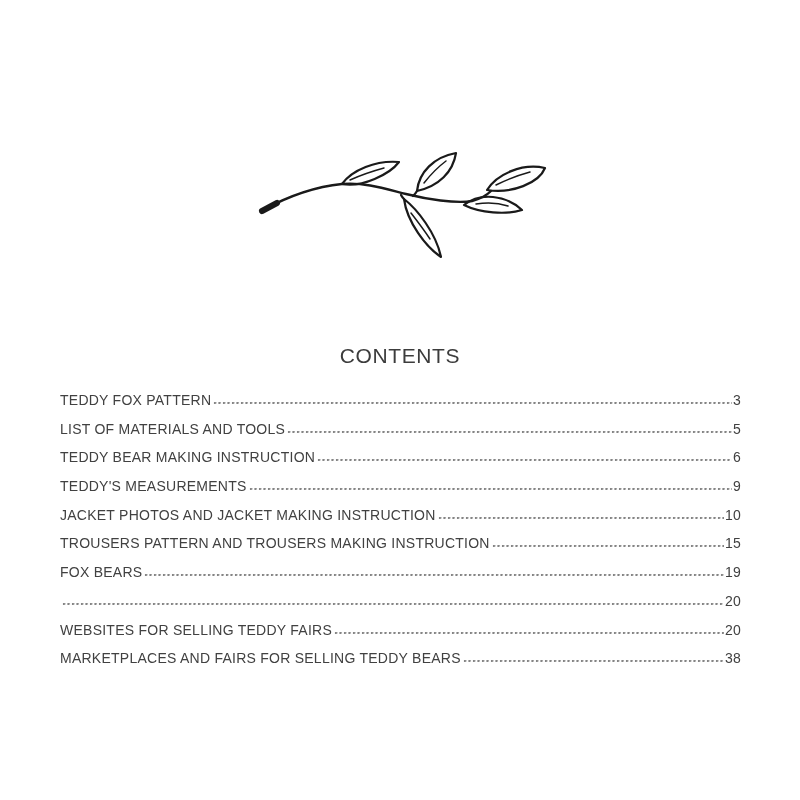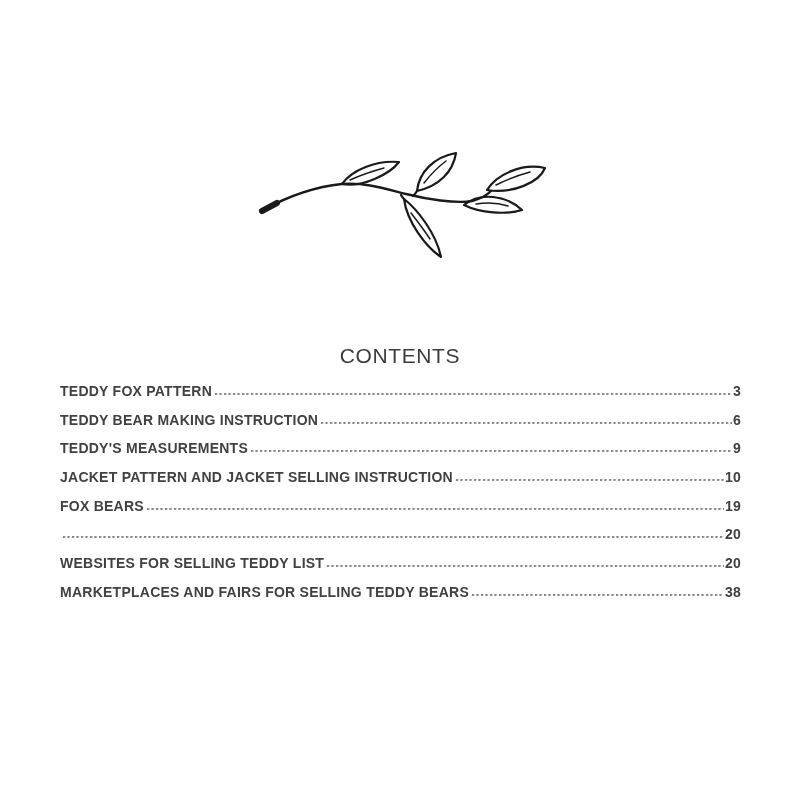--- a/index.html
+++ b/index.html
@@ -31,23 +31,22 @@
     margin: 0;
     text-align: center;
     font-size: 21px;
     font-weight: 400;
     letter-spacing: 0.6px;
     color: #3c3c3c;
   }
   .toc {
     position: absolute;
     left: 60px;
-    top: 377px;
+    top: 386px;
     width: 681px;
-    font-weight: bold;
   }
   .toc-row {
     display: flex;
     align-items: baseline;
     height: 28.7px;
     line-height: 28.7px;
     font-size: 14px;
     letter-spacing: 0.25px;
     color: #414141;
   }
@@ -102,45 +101,55 @@
 
   <h1 class="heading">CONTENTS</h1>
 
   <div class="toc" id="toc">
       <div class="toc-row">
     <span class="toc-title">TEDDY FOX PATTERN</span>
     <span class="toc-dots"></span>
     <span class="toc-page">3</span>
   </div>
       <div class="toc-row">
+    <span class="toc-title">LIST OF MATERIALS AND TOOLS</span>
+    <span class="toc-dots"></span>
+    <span class="toc-page">5</span>
+  </div>
+      <div class="toc-row">
     <span class="toc-title">TEDDY BEAR MAKING INSTRUCTION</span>
     <span class="toc-dots"></span>
     <span class="toc-page">6</span>
   </div>
       <div class="toc-row">
     <span class="toc-title">TEDDY'S MEASUREMENTS</span>
     <span class="toc-dots"></span>
     <span class="toc-page">9</span>
   </div>
       <div class="toc-row">
-    <span class="toc-title">JACKET PATTERN AND JACKET SELLING INSTRUCTION</span>
+    <span class="toc-title">JACKET PHOTOS AND JACKET MAKING INSTRUCTION</span>
     <span class="toc-dots"></span>
     <span class="toc-page">10</span>
+  </div>
+      <div class="toc-row">
+    <span class="toc-title">TROUSERS PATTERN AND TROUSERS MAKING INSTRUCTION</span>
+    <span class="toc-dots"></span>
+    <span class="toc-page">15</span>
   </div>
       <div class="toc-row">
     <span class="toc-title">FOX BEARS</span>
     <span class="toc-dots"></span>
     <span class="toc-page">19</span>
   </div>
       <div class="toc-row">
     <span class="toc-dots"></span>
     <span class="toc-page">20</span>
   </div>
       <div class="toc-row">
-    <span class="toc-title">WEBSITES FOR SELLING TEDDY LIST</span>
+    <span class="toc-title">WEBSITES FOR SELLING TEDDY FAIRS</span>
     <span class="toc-dots"></span>
     <span class="toc-page">20</span>
   </div>
       <div class="toc-row">
     <span class="toc-title">MARKETPLACES AND FAIRS FOR SELLING TEDDY BEARS</span>
     <span class="toc-dots"></span>
     <span class="toc-page">38</span>
   </div>
     </div>
 

